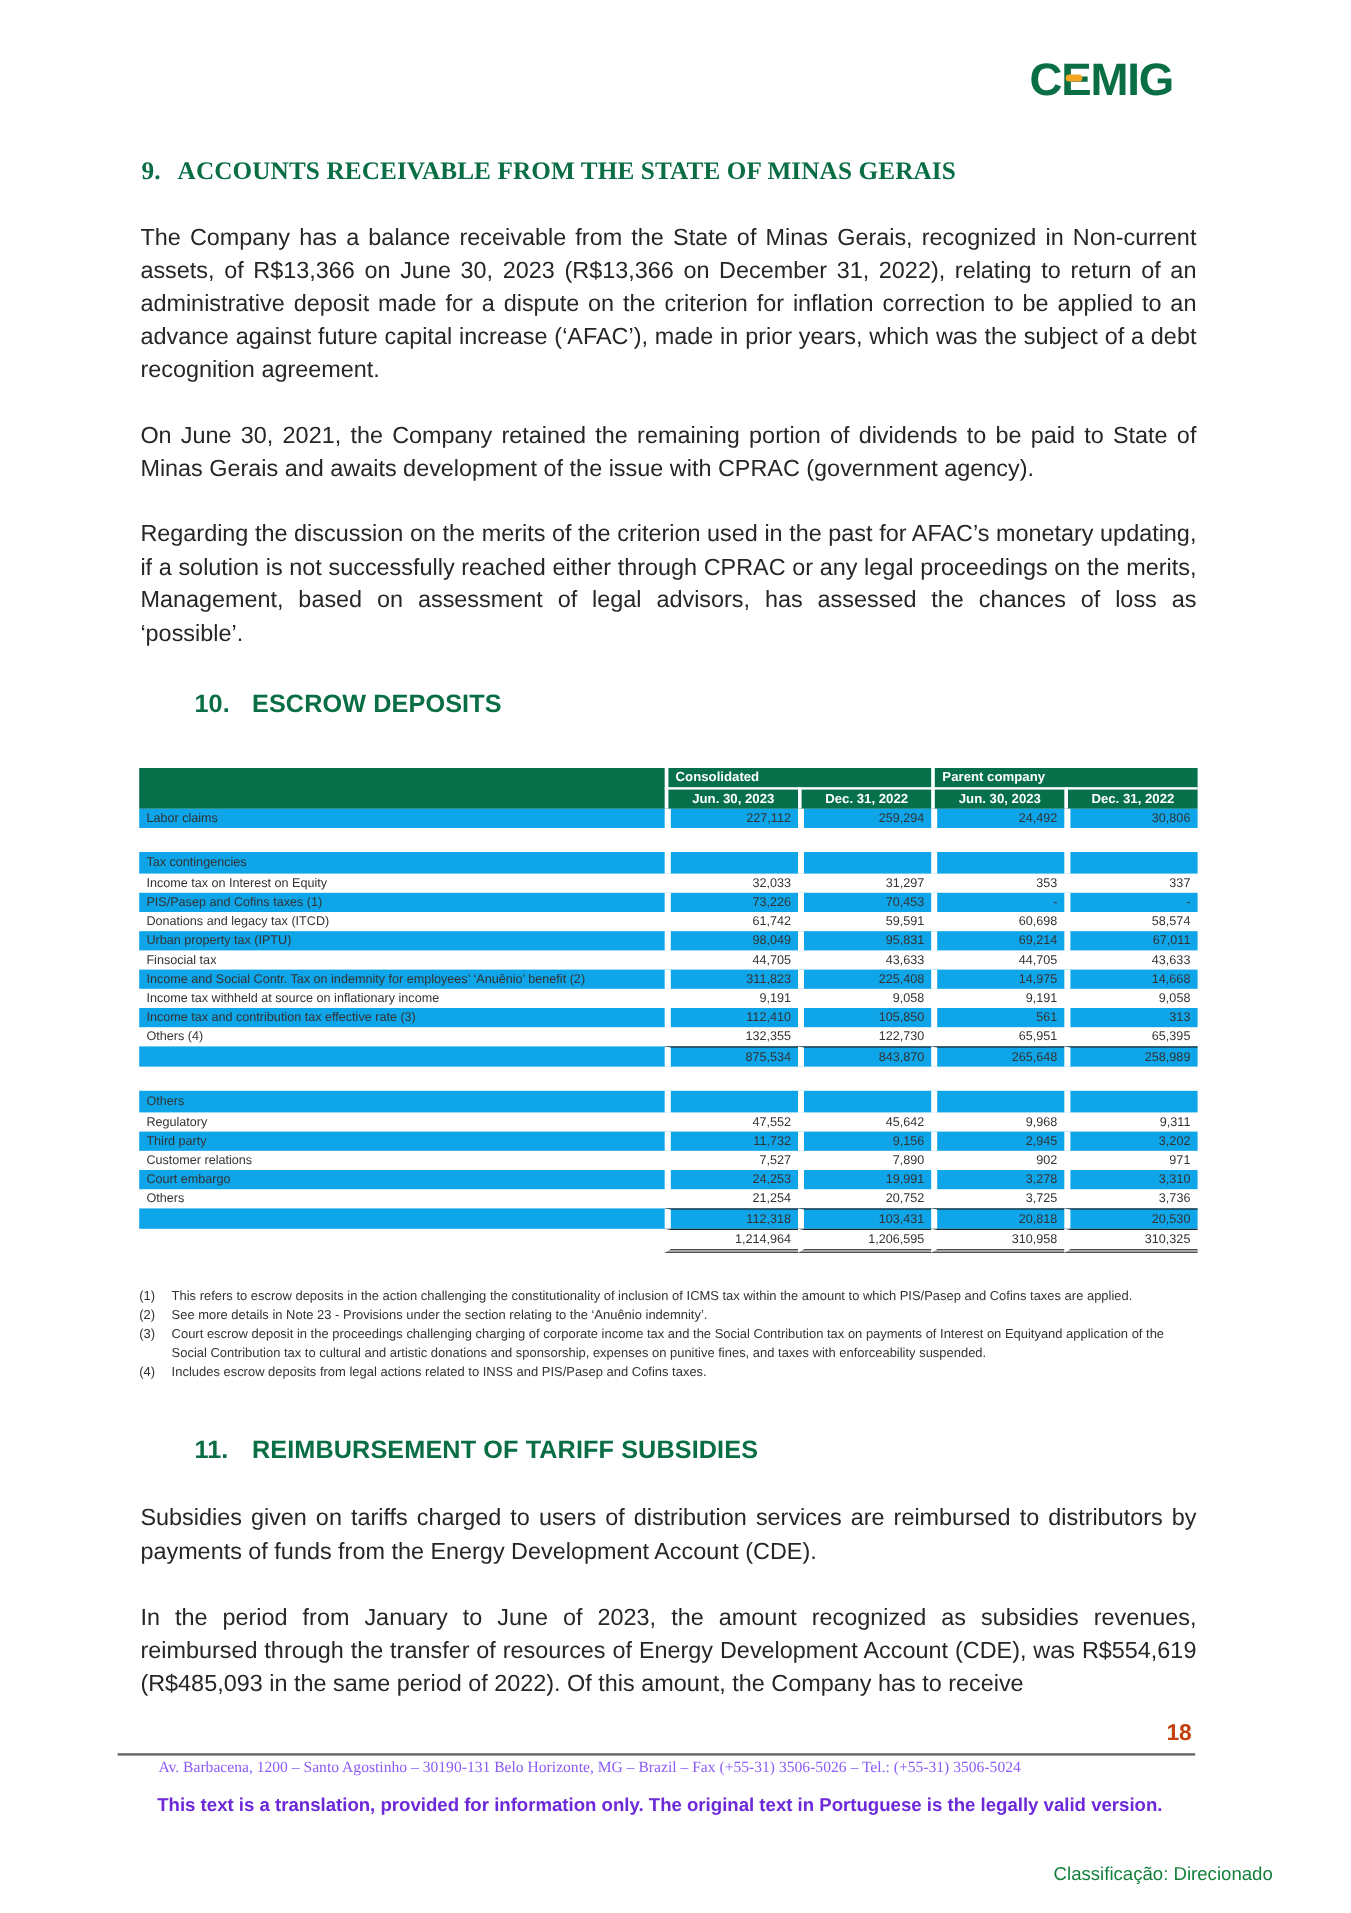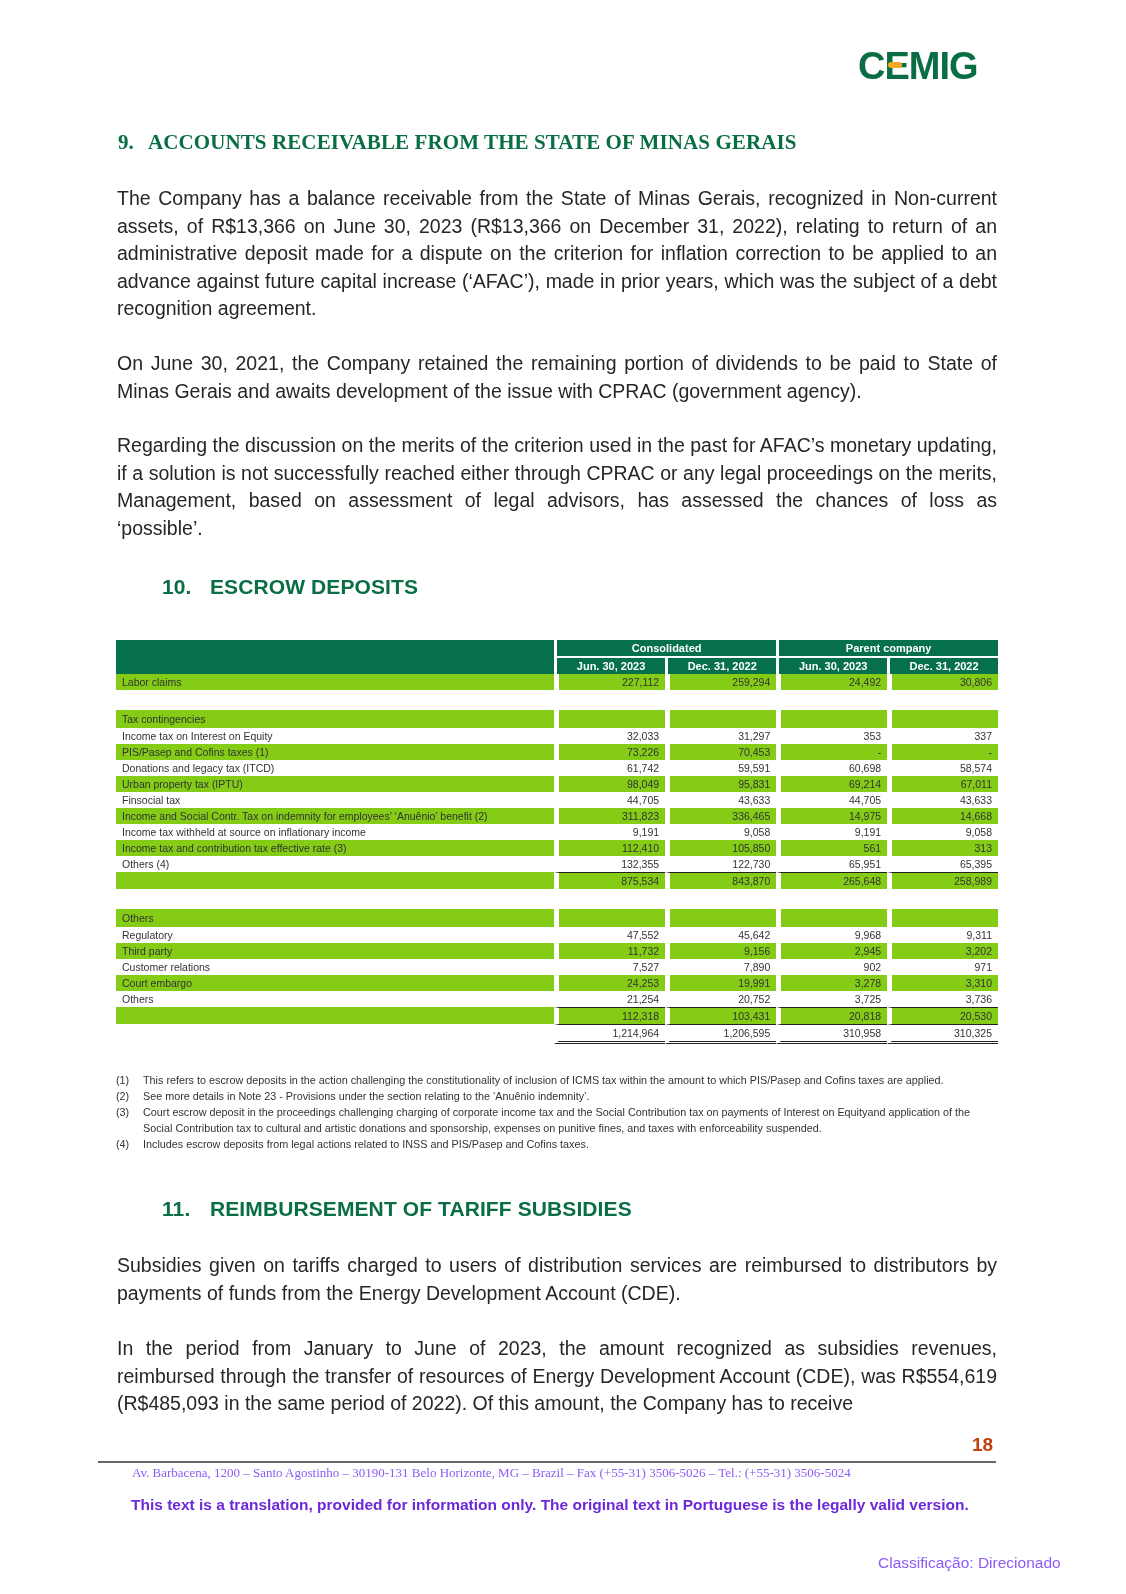--- a/index.html
+++ b/index.html
@@ -5,39 +5,39 @@
   html,body{margin:0;padding:0;background:#fff;}
   body{width:1126px;height:1594px;position:relative;overflow:hidden;font-family:"Liberation Sans",sans-serif;color:#222;}
   .logo{position:absolute;left:858px;top:46px;width:150px;height:40px;}
   .logo svg{display:block;}
   .h1{position:absolute;left:118px;font-family:"Liberation Sans",sans-serif;font-size:21px;font-weight:bold;color:#0a6e44;letter-spacing:0.1px;}
   .h1 .num{display:inline-block;width:30px;}
   .h1.wide .num{width:48px;margin-left:44px;}
   .para{position:absolute;left:117px;width:880px;font-size:19.5px;line-height:27.5px;color:#262626;text-align:justify;margin:0;}
   table.esc{position:absolute;left:116px;top:640px;width:882px;border-collapse:separate;border-spacing:0;font-size:10.5px;color:#333;}
   table.esc td,table.esc th{padding:0 6px;height:16px;line-height:16px;}
-  .hdr1 th{background:#05704a;color:#fff;font-weight:bold;font-size:11px;text-align:center;height:16px;}
+  .hdr1 th{background:#05704a;color:#fff;font-weight:bold;font-size:11px;text-align:left;height:16px;}
   .hdr2 th{background:#05704a;color:#fff;font-weight:bold;font-size:11px;text-align:center;height:16px;}
   .hdr1 th.sep,.hdr2 th.sep{border-left:3px solid #fff;}
   .hdr2 th.gap{border-top:2px solid #fff;}
-  .gray td{background:#84cc16;}
+  .gray td{background:#0ea5e9;}
   td.lbl{text-align:left;padding-left:10px;width:440px;}
   td.v{text-align:right;width:96px;border-left:5px solid #fff;}
   tr.blank td{height:10px;background:#fff;}
   tr.sec td{height:18px;}
   td.tot{border-top:1px solid #222;}
   td.gt{border-bottom:3px double #222;}
   .notes{position:absolute;left:116px;top:1072px;width:882px;font-size:10.8px;color:#333;line-height:16px;}
   .note{display:flex;margin-bottom:0;}
   .note .n{width:27px;flex:none;}
   .pagenum{position:absolute;left:972px;top:1434px;font-size:19px;font-weight:bold;color:#c2410c;}
   .rule{position:absolute;left:98px;top:1461px;width:898px;height:2px;background:#666;}
   .addr{position:absolute;left:132px;top:1465px;font-family:"Liberation Serif",serif;font-size:13px;color:#8b5cf6;}
   .disc{position:absolute;left:131px;top:1496px;font-size:15.5px;font-weight:bold;color:#6d28d9;}
-  .class{position:absolute;left:878px;top:1554px;font-size:15.5px;color:#8b5cf6;}
+  .class{position:absolute;left:878px;top:1554px;font-size:15.5px;color:#15803d;}
 </style>
 </head>
 <body>
 
 <div class="logo">
   <svg width="150" height="40" viewBox="0 0 150 40">
     <text x="0" y="33" font-family="Liberation Sans, sans-serif" font-size="38" font-weight="bold" fill="#0a6e44" letter-spacing="-1">CEMIG</text>
     <rect x="30" y="16" width="14" height="6" rx="3" fill="#f5a623"></rect>
   </svg>
 </div>
@@ -121,21 +121,21 @@
       <tr>
         <td class="lbl">Finsocial tax</td>
         <td class="v">44,705</td>
         <td class="v">43,633</td>
         <td class="v">44,705</td>
         <td class="v">43,633</td>
       </tr>
       <tr class="gray">
         <td class="lbl">Income and Social Contr. Tax on indemnity for employees’ ‘Anuênio’ benefit (2)</td>
         <td class="v">311,823</td>
-        <td class="v">336,465</td>
+        <td class="v">225,408</td>
         <td class="v">14,975</td>
         <td class="v">14,668</td>
       </tr>
       <tr>
         <td class="lbl">Income tax withheld at source on inflationary income</td>
         <td class="v">9,191</td>
         <td class="v">9,058</td>
         <td class="v">9,191</td>
         <td class="v">9,058</td>
       </tr>

